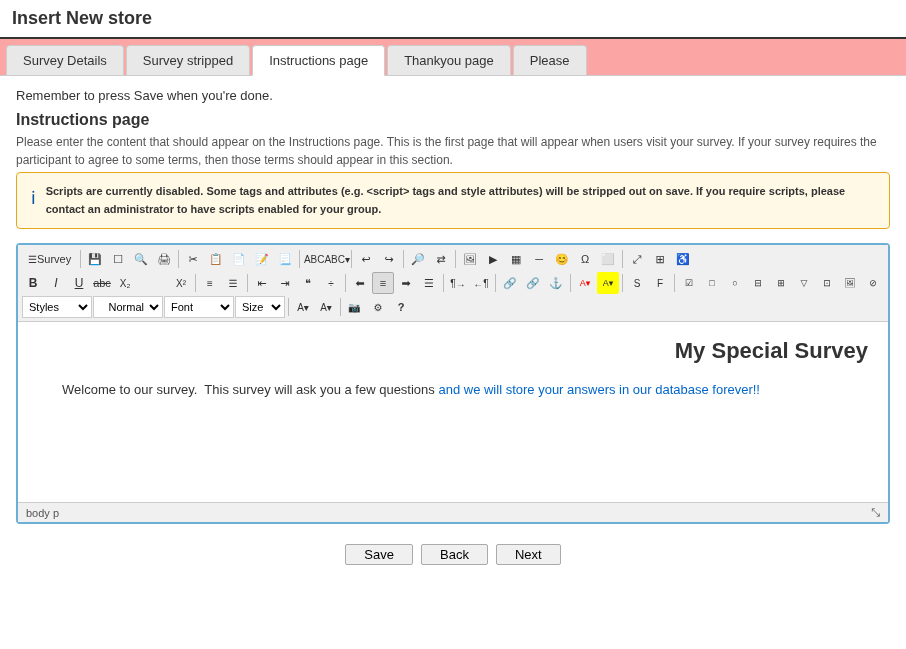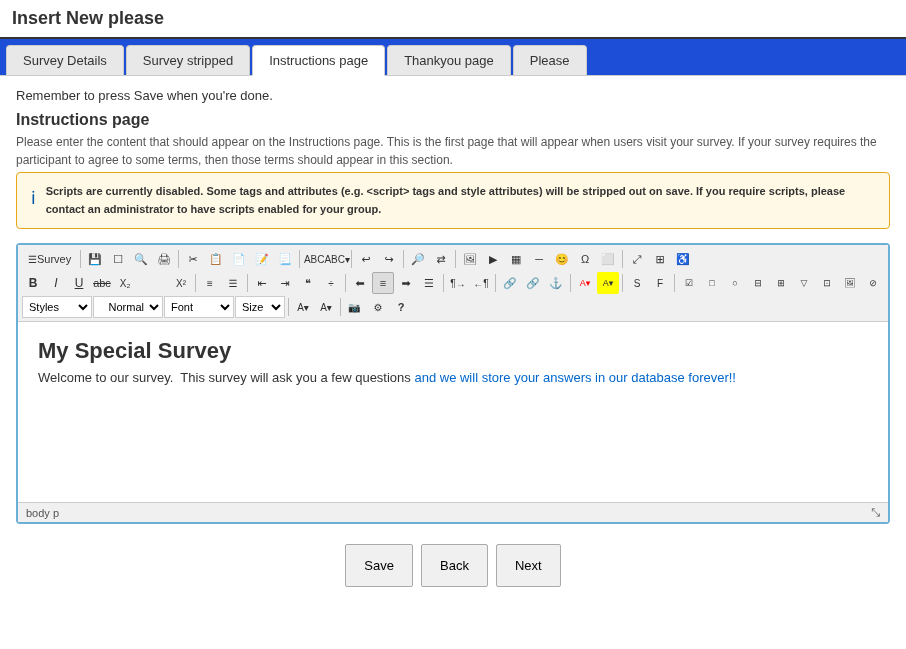--- a/index.html
+++ b/index.html
@@ -11,21 +11,21 @@
       padding: 8px 12px;
     }
     .page-header h1 {
       font-size: 18px;
       font-weight: bold;
     }
 
     .tabs-container {
       display: flex;
       border-bottom: 1px solid #ccc;
-      background: #1d4ed8;
+      background: #fca5a5;
       padding: 6px 6px 0 6px;
       gap: 2px;
     }
     .tab {
       padding: 7px 16px;
       border: 1px solid #ccc;
       border-bottom: none;
       background: #e8e8e8;
       cursor: pointer;
       font-size: 13px;
@@ -140,30 +140,31 @@
     .tb-select-font { width: 70px; }
     .tb-select-size { width: 50px; }
 
     .editor-body {
       min-height: 180px;
       padding: 16px 20px;
       background: #fff;
     }
 
     .editor-title {
-      text-align: left;
+      text-align: right;
       font-size: 22px;
       font-weight: bold;
-      margin-bottom: 4px;
+      margin-bottom: 16px;
     }
 
     .editor-para {
       font-size: 13px;
       line-height: 1.6;
       color: #333;
+      margin-left: 24px;
     }
     .editor-para span.blue { color: #0066cc; }
 
     .editor-status-bar {
       background: #f0f0f0;
       border-top: 1px solid #ccc;
       padding: 3px 8px;
       font-size: 11px;
       color: #555;
       display: flex;
@@ -173,39 +174,39 @@
 
     .bottom-buttons {
       display: flex;
       justify-content: center;
       gap: 8px;
       margin-top: 20px;
       padding-bottom: 20px;
     }
 
     .btn {
-      padding: 13px 18px;
+      padding: 2px 18px;
       border: 1px solid #aaa;
       background: #f0f0f0;
       cursor: pointer;
       font-size: 13px;
       border-radius: 2px;
     }
 
     
     .icon-bold { font-weight: bold; font-size: 12px; }
     .icon-italic { font-style: italic; font-size: 12px; }
     .icon-underline { text-decoration: underline; font-size: 12px; }
     .icon-strike { text-decoration: line-through; font-size: 12px; }
   </style>
 </head>
 <body>
 
 <div class="page-header">
-  <h1>Insert New please</h1>
+  <h1>Insert New store</h1>
 </div>
 
 <div class="tabs-container">
   <div class="tab">Survey Details</div>
   <div class="tab">Survey stripped</div>
   <div class="tab active">Instructions page</div>
   <div class="tab">Thankyou page</div>
   <div class="tab">Please</div>
 </div>
 

